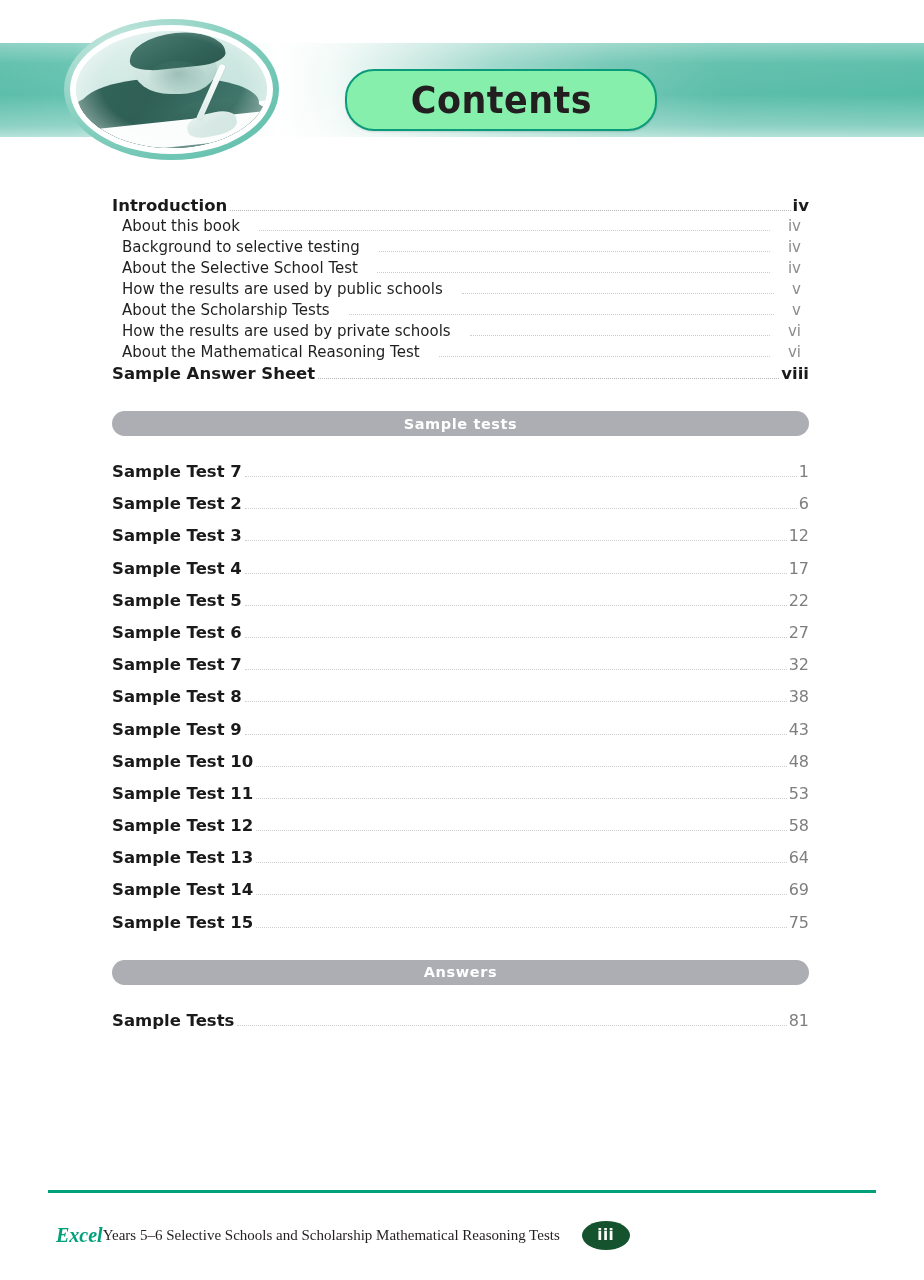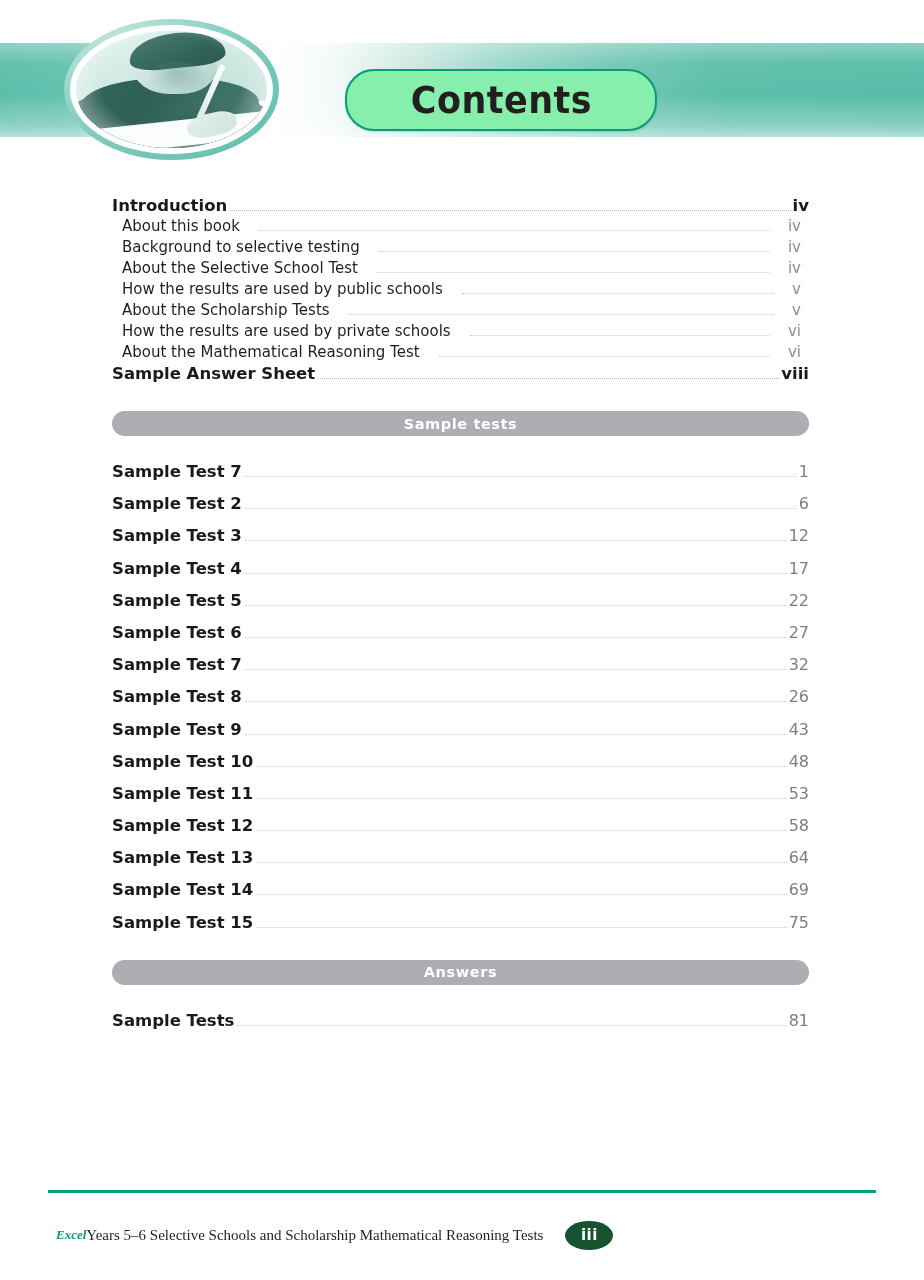--- a/index.html
+++ b/index.html
@@ -335,21 +335,21 @@
   .footer-text {
     font-family: "Liberation Serif", serif;
     font-size: 15px;
     color: #231f20;
     white-space: nowrap;
   }
   .footer-brand {
     font-family: "Liberation Serif", serif;
     font-weight: 700;
     font-style: italic;
-    font-size: 13px;
+    font-size: 20px;
     color: #00a07a;
   }
   .page-badge {
     margin-left: 22px;
     width: 48px;
     height: 29px;
     border-radius: 50%;
     background: #14532d;
     display: flex;
     align-items: center;
@@ -499,21 +499,21 @@
 
     <div class="toc-row test-row">
       <span class="toc-label">Sample Test 7</span>
       <span class="toc-dots"></span>
       <span class="toc-page">32</span>
     </div>
 
     <div class="toc-row test-row">
       <span class="toc-label">Sample Test 8</span>
       <span class="toc-dots"></span>
-      <span class="toc-page">26</span>
+      <span class="toc-page">38</span>
     </div>
 
     <div class="toc-row test-row">
       <span class="toc-label">Sample Test 9</span>
       <span class="toc-dots"></span>
       <span class="toc-page">43</span>
     </div>
 
     <div class="toc-row test-row">
       <span class="toc-label">Sample Test 10</span>

